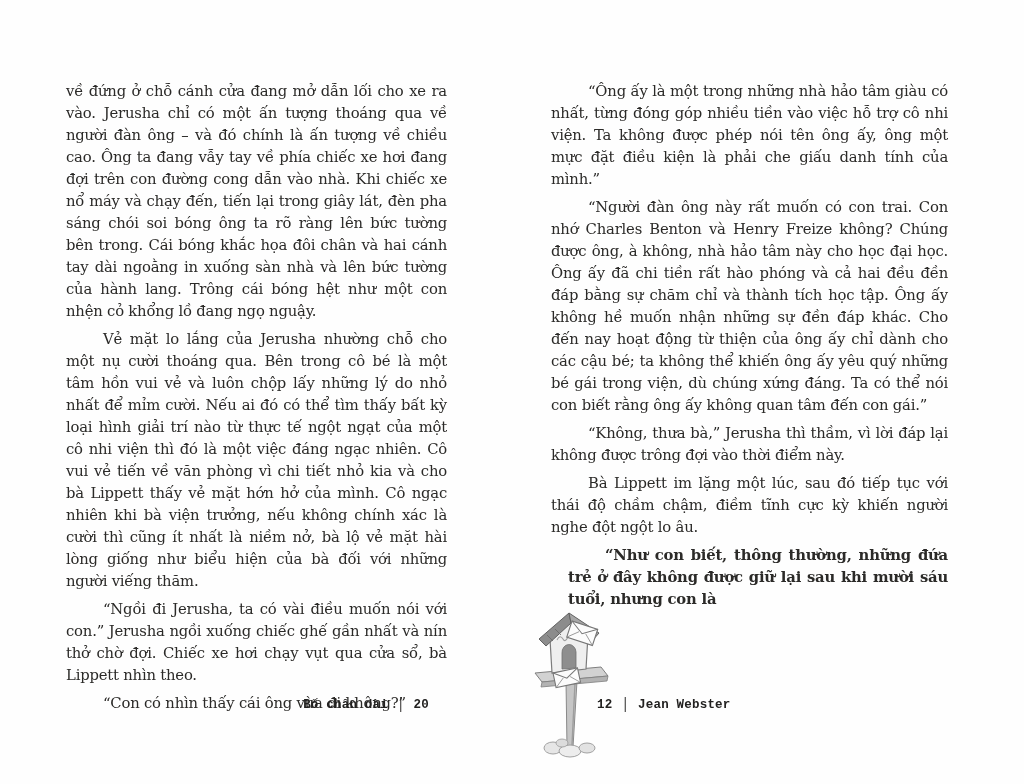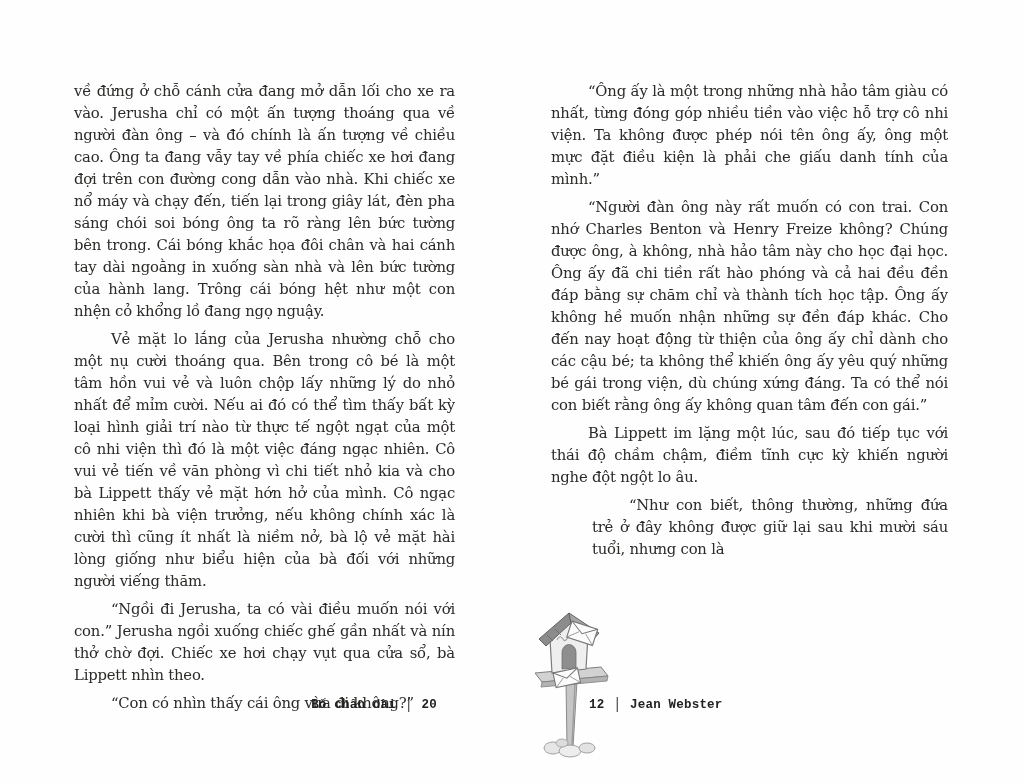--- a/index.html
+++ b/index.html
@@ -4,44 +4,44 @@
 <style>
   html,body{margin:0;padding:0;background:#fefefe;}
   .canvas{
     position:relative;
     width:1024px;height:784px;
     background:#fefefe;
     overflow:hidden;
     font-family:"DejaVu Serif","Liberation Serif",serif;
   }
   .page{position:absolute;top:80px;}
-  .page-left{left:74px;width:381px;height:680px;}
+  .page-left{left:66px;width:381px;height:680px;}
   .page-right{left:551px;width:397px;height:680px;}
   .para{
     margin:0 0 6px 0;
     font-size:14.8px;
     line-height:22px;
     text-align:justify;
     text-indent:37px;
     color:#2b2a28;
     letter-spacing:-0.2px;
   }
   .no-indent{text-indent:0;}
-  .para-shifted{margin-left:41px;}
+  .para-shifted{margin-left:17px;font-weight:bold;}
   .footer{
     position:absolute;top:618px;
     font-family:"Liberation Mono","DejaVu Sans Mono",monospace;
     font-weight:bold;
     font-size:12.5px;
     color:#222120;
     white-space:nowrap;
     letter-spacing:0.2px;
   }
   .footer-left{right:18px;text-align:right;}
-  .footer-right{left:38px;text-align:right;}
+  .footer-right{left:46px;text-align:right;}
   .sep{
     display:inline-block;
     margin:0 9px;
     font-weight:normal;
     transform:scaleY(1.35);
     color:#2c2b2a;
   }
   .mailbox{
     position:absolute;
     left:-26px;top:527px;
@@ -60,20 +60,21 @@
     <p class="para">“Con có nhìn thấy cái ông vừa đi không?”</p>
 
     <div class="footer footer-left">
       <span>Bố chân dài</span><span class="sep">|</span><span>20</span>
     </div>
   </div>
 
   <div class="page page-right">
     <p class="para">“Ông ấy là một trong những nhà hảo tâm giàu có nhất, từng đóng góp nhiều tiền vào việc hỗ trợ cô nhi viện. Ta không được phép nói tên ông ấy, ông một mực đặt điều kiện là phải che giấu danh tính của mình.”</p>
     <p class="para">“Người đàn ông này rất muốn có con trai. Con nhớ Charles Benton và Henry Freize không? Chúng được ông, à không, nhà hảo tâm này cho học đại học. Ông ấy đã chi tiền rất hào phóng và cả hai đều đền đáp bằng sự chăm chỉ và thành tích học tập. Ông ấy không hề muốn nhận những sự đền đáp khác. Cho đến nay hoạt động từ thiện của ông ấy chỉ dành cho các cậu bé; ta không thể khiến ông ấy yêu quý những bé gái trong viện, dù chúng xứng đáng. Ta có thể nói con biết rằng ông ấy không quan tâm đến con gái.”</p>
+    <p class="para">“Không, thưa bà,” Jerusha thì thầm, vì lời đáp lại không được trông đợi vào thời điểm này.</p>
     <p class="para">Bà Lippett im lặng một lúc, sau đó tiếp tục với thái độ chầm chậm, điềm tĩnh cực kỳ khiến người nghe đột ngột lo âu.</p>
     <p class="para para-shifted">“Như con biết, thông thường, những đứa trẻ ở đây không được giữ lại sau khi mười sáu tuổi, nhưng con là</p>
 
     <svg class="mailbox" viewBox="0 0 92 152" xmlns="http://www.w3.org/2000/svg" aria-hidden="true">
 
       <polygon points="41,74 52,74 48,140 42,140" fill="#c6c6c6" stroke="#8a8a8a" stroke-width="1"></polygon>
       <line x1="50" y1="76" x2="47" y2="138" stroke="#9d9d9d" stroke-width="1.4"></line>
 
       <ellipse cx="28" cy="141" rx="9" ry="6" fill="#e6e6e6" stroke="#979797" stroke-width="0.9"></ellipse>
       <ellipse cx="45" cy="144" rx="11" ry="6" fill="#ededed" stroke="#979797" stroke-width="0.9"></ellipse>

